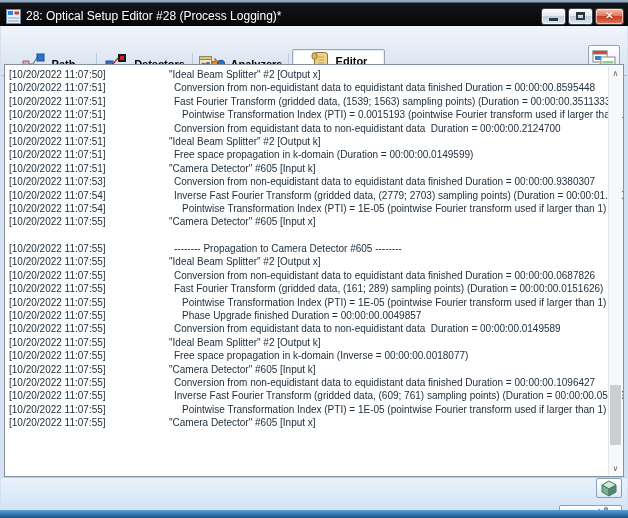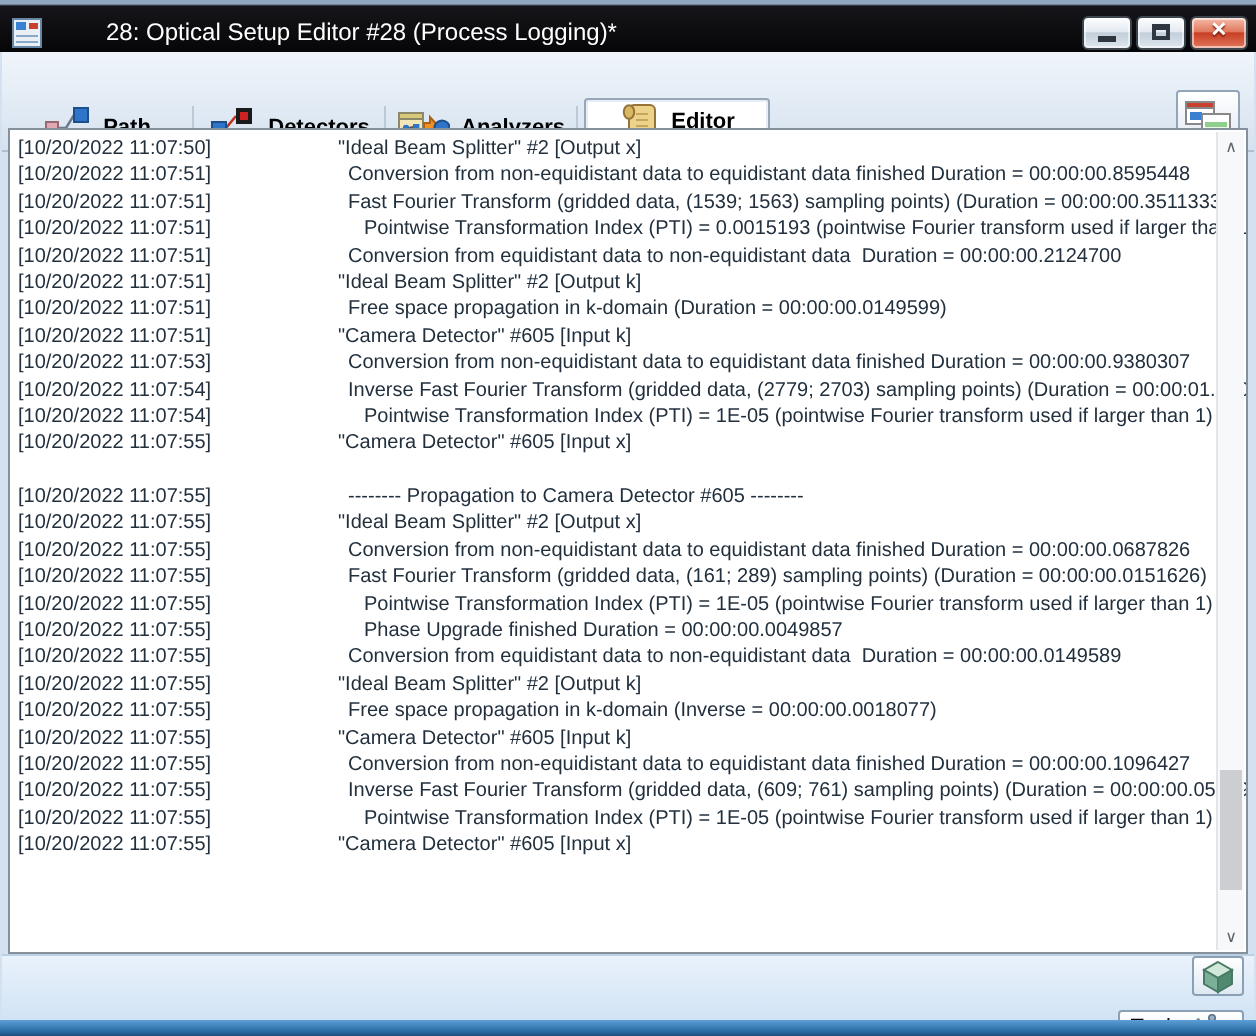--- a/index.html
+++ b/index.html
@@ -5,21 +5,21 @@
   * { margin:0; padding:0; box-sizing:border-box; }
   html,body { background:#e8e8e8; font-family:"Liberation Sans", sans-serif; }
   .window{
     position:relative; width:628px; height:518px; overflow:hidden;
     background:#d3e1f0; outline:1px solid #2c4a6b;
   }
   
   .titlebar{
     position:absolute; top:0; left:0; right:0; height:26px;
     background:linear-gradient(180deg,#8fa9c2 0,#8fa9c2 2px,#16161a 3px,#060608 100%);
-    display:flex; align-items:center; padding:6px 4px 0 6px;gap:27px;
+    display:flex; align-items:center; padding:6px 4px 0 6px;
   }
   .titlebar .app-icon{ width:15px; height:15px; margin-right:5px; flex:0 0 auto; }
   .titlebar .title-text{ color:#ffffff; font-size:12px; white-space:nowrap; overflow:hidden; flex:1 1 auto; }
   .win-controls{ display:flex; gap:2px; margin-left:8px; }
   .winbtn{
     width:25px; height:17px; border:1px solid #3c444c; border-radius:3px;
     background:linear-gradient(180deg,#fdfdfd,#e4eaf1 45%,#c2ceda 50%,#dde6ee);
     box-shadow:inset 0 0 0 1px rgba(255,255,255,.55);
     display:flex; align-items:center; justify-content:center; cursor:default;
   }

